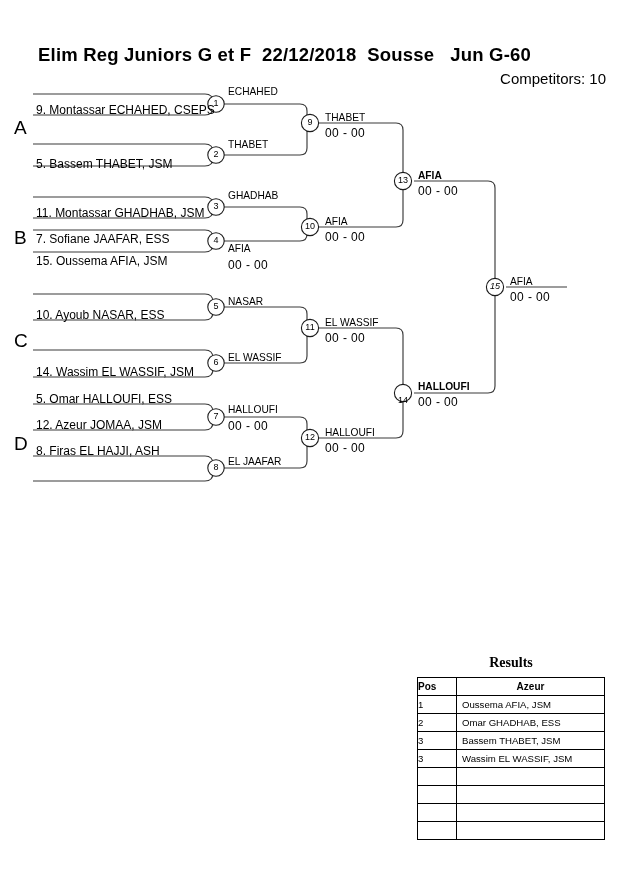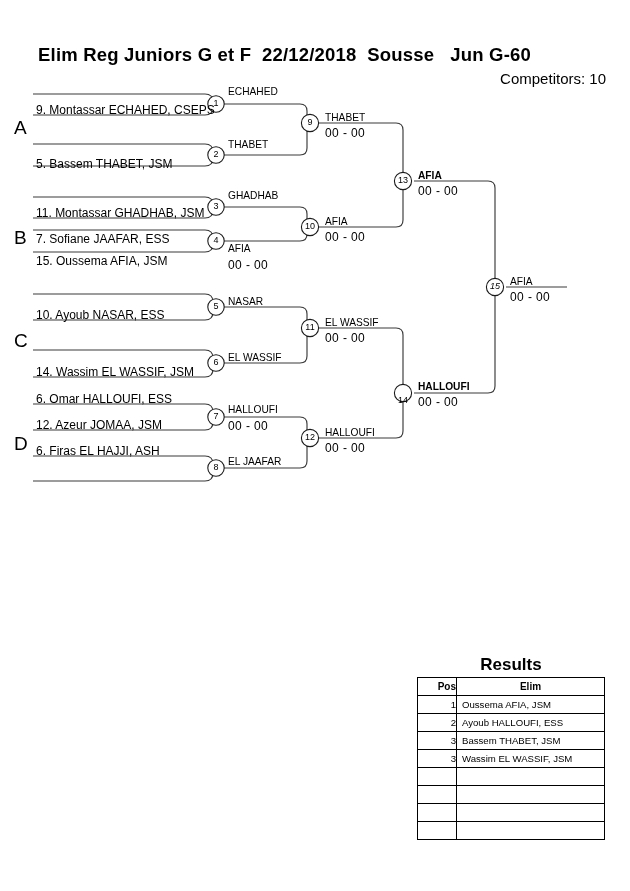--- a/index.html
+++ b/index.html
@@ -86,22 +86,23 @@
     width: 16px;
   }
 
   
   .results-title {
     position: absolute;
     left: 417px;
     top: 655px;
     width: 188px;
     text-align: center;
-    font-size: 17px;
+    font-size: 14px;
     font-weight: bold;
+    font-family: Liberation Serif, serif;
   }
   table.results {
     position: absolute;
     left: 417px;
     top: 677px;
     width: 188px;
     border-collapse: collapse;
     font-size: 9.6px;
   }
   table.results th,
@@ -110,21 +111,21 @@
     height: 17px;
     padding: 0;
     font-weight: normal;
   }
   table.results th {
     font-weight: bold;
     font-size: 10px;
   }
   table.results .c-pos {
     width: 38px;
-    text-align: right;
+    text-align: left;
   }
   table.results .c-name {
     text-align: left;
     padding-left: 5px;
   }
   table.results thead th.c-name { text-align: center; padding-left: 0; }
 </style>
 </head>
 <body>
 
@@ -210,23 +211,23 @@
   <div class="lbl player" style="left:36px; top:103px;">9. Montassar ECHAHED, CSEPS</div>
   <div class="lbl player" style="left:36px; top:132px;margin-top:25px;">5. Bassem THABET, JSM</div>
 
   <div class="lbl player" style="left:36px; top:206px;">11. Montassar GHADHAB, JSM</div>
   <div class="lbl player" style="left:36px; top:232px;">7. Sofiane JAAFAR, ESS</div>
   <div class="lbl player" style="left:36px; top:254px;">15. Oussema AFIA, JSM</div>
 
   <div class="lbl player" style="left:36px; top:308px;">10. Ayoub NASAR, ESS</div>
   <div class="lbl player" style="left:36px; top:365px;">14. Wassim EL WASSIF, JSM</div>
 
-  <div class="lbl player" style="left:36px; top:392px;">6. Omar HALLOUFI, ESS</div>
+  <div class="lbl player" style="left:36px; top:392px;">5. Omar HALLOUFI, ESS</div>
   <div class="lbl player" style="left:36px; top:418px;">12. Azeur JOMAA, JSM</div>
-  <div class="lbl player" style="left:36px; top:444px;">6. Firas EL HAJJI, ASH</div>
+  <div class="lbl player" style="left:36px; top:444px;">8. Firas EL HAJJI, ASH</div>
 
   <div class="lbl winner" style="left:228px; top:86px;">ECHAHED</div>
   <div class="lbl winner" style="left:228px; top:139px;">THABET</div>
 
   <div class="lbl winner" style="left:228px; top:190px;">GHADHAB</div>
   <div class="lbl winner" style="left:228px; top:243px;">AFIA</div>
   <div class="lbl score" style="left:228px; top:258px;">00 - 00</div>
 
   <div class="lbl winner" style="left:228px; top:296px;">NASAR</div>
   <div class="lbl winner" style="left:228px; top:352px;">EL WASSIF</div>
@@ -275,31 +276,31 @@
   <div class="lbl mnum" style="left:395px; top:395px;">14</div>
 
   <div class="lbl mnum" style="left:487px; top:281px;font-style:italic;">15</div>
 
   <div class="results-title">Results</div>
 
   <table class="results">
     <thead>
       <tr>
         <th class="c-pos">Pos</th>
-        <th class="c-name">Elim</th>
+        <th class="c-name">Azeur</th>
       </tr>
     </thead>
     <tbody>
       <tr>
         <td class="c-pos">1</td>
         <td class="c-name">Oussema AFIA, JSM</td>
       </tr>
       <tr>
         <td class="c-pos">2</td>
-        <td class="c-name">Ayoub HALLOUFI, ESS</td>
+        <td class="c-name">Omar GHADHAB, ESS</td>
       </tr>
       <tr>
         <td class="c-pos">3</td>
         <td class="c-name">Bassem THABET, JSM</td>
       </tr>
       <tr>
         <td class="c-pos">3</td>
         <td class="c-name">Wassim EL WASSIF, JSM</td>
       </tr>
       <tr>

